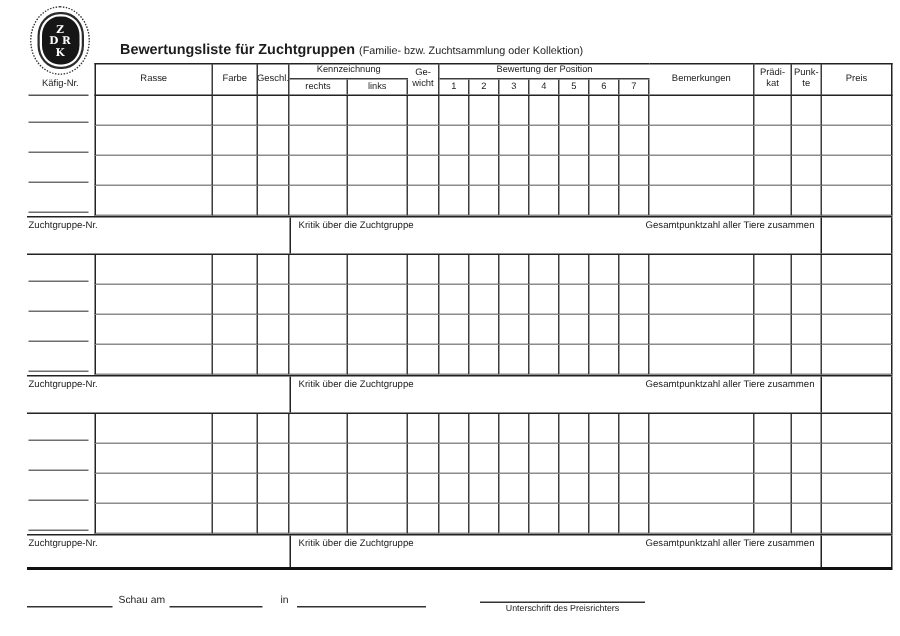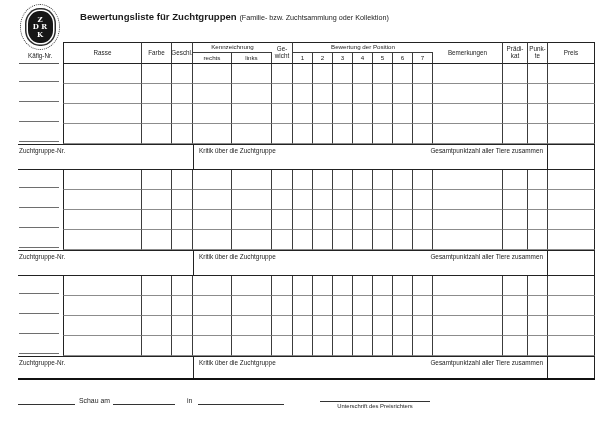--- a/index.html
+++ b/index.html
@@ -5,21 +5,21 @@
   html,body{margin:0;padding:0;background:#f4f4f2;}
   .page{position:relative;width:600px;height:424px;background:#ffffff;font-family:"Liberation Sans",sans-serif;color:#1c1c1c;overflow:hidden;}
 
   
   .logo{position:absolute;left:20px;top:4px;width:40px;height:46px;}
   .logo-ring{width:100%;height:100%;border-radius:50%;border:1.6px dotted #333;box-sizing:border-box;display:flex;align-items:center;justify-content:center;background:#fff;}
   .logo-core{width:25px;height:32px;background:#161616;border-radius:46%/40%;box-shadow:0 0 0 1.5px #fff,0 0 0 3px #2b2b2b;display:flex;flex-direction:column;align-items:center;justify-content:center;color:#fff;font-family:"DejaVu Serif",serif;font-weight:bold;font-size:7px;line-height:1.05;}
   .logo-core span{display:block;text-align:center;}
 
   
-  .title{position:absolute;left:80px;top:11px;font-size:9.6px;font-weight:bold;white-space:nowrap;}
+  .title{position:absolute;left:80px;top:28px;font-size:9.6px;font-weight:bold;white-space:nowrap;}
   .subtitle{font-size:7.2px;font-weight:normal;}
 
   
   .form-table{position:absolute;left:18px;top:42px;width:577px;}
   .row,.hdr,.sep{display:flex;box-sizing:border-box;}
   .row{height:20px;}
   .c{box-sizing:border-box;height:100%;border-right:1px solid #3c3c3c;border-bottom:1px solid #8c8c8c;}
   .c.k{border:none;position:relative;}
   .c.k::after{content:"";position:absolute;left:1px;right:4px;bottom:2px;border-bottom:1px solid #6e6e6e;}
   .c.ra{border-left:1.2px solid #222;}

